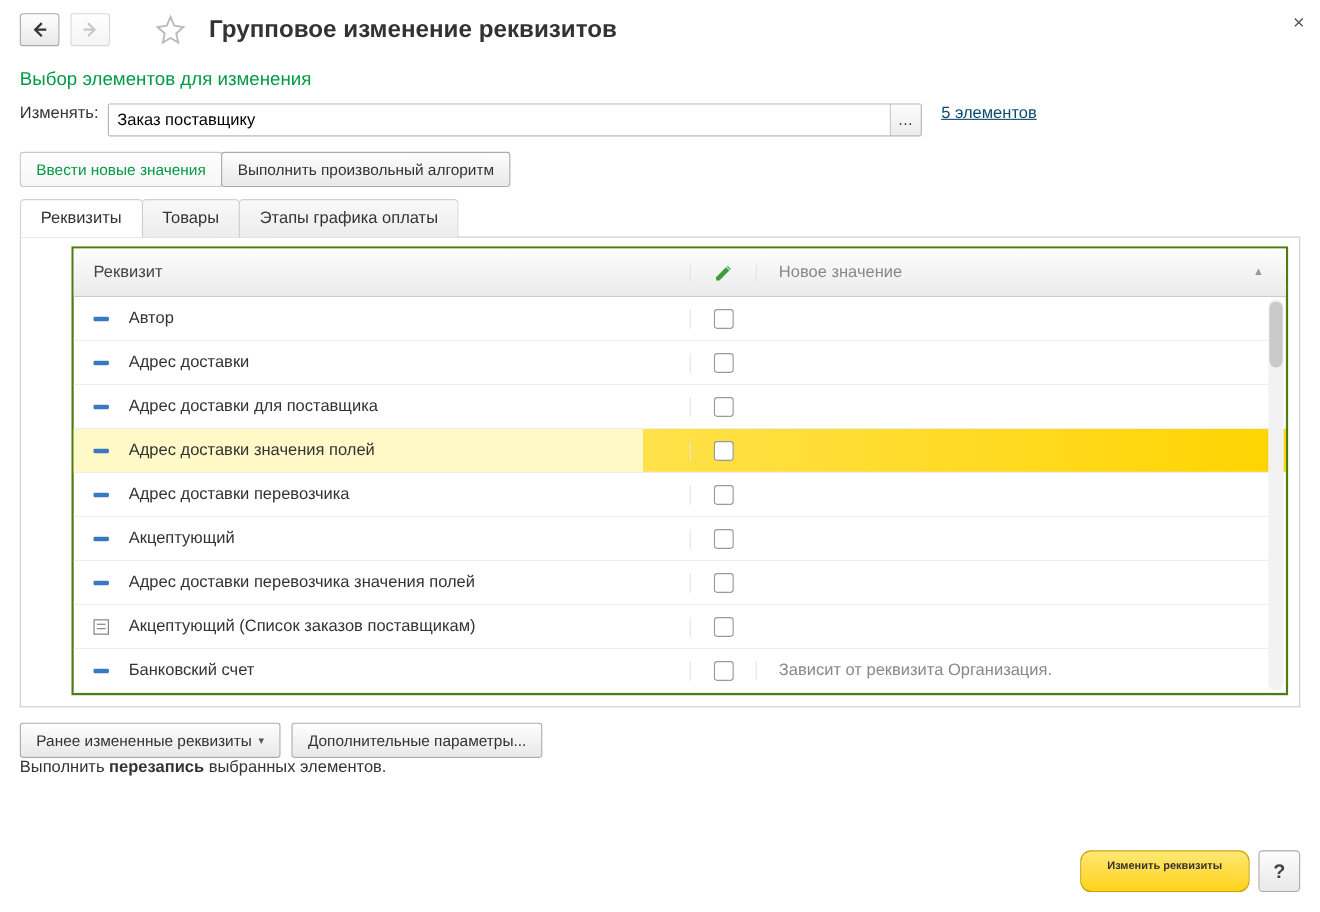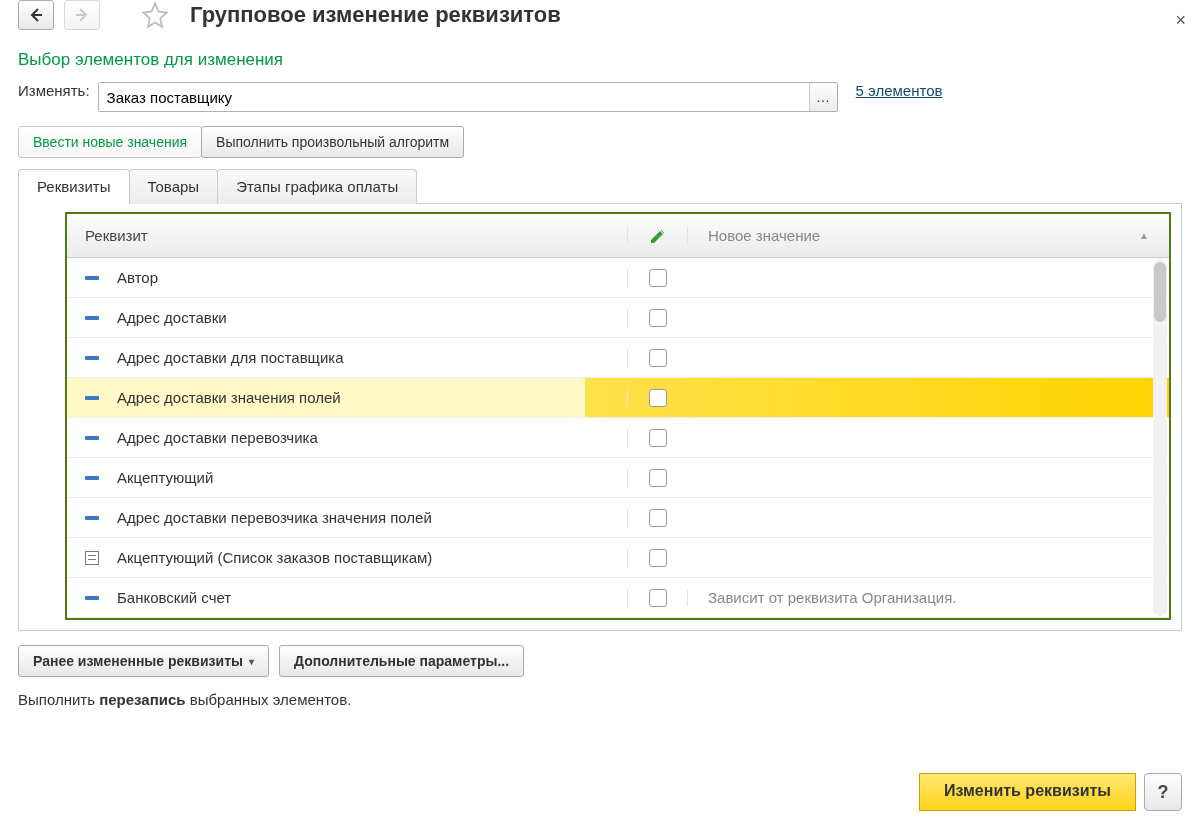--- a/index.html
+++ b/index.html
@@ -8,21 +8,21 @@
     padding: 0;
     font-family: Arial, sans-serif;
     font-size: 14px;
     color: #333;
     background: #fff;
   }
   .window {
     width: 1200px;
     height: 829px;
     position: relative;
-    padding: 0 18px;
+    padding: 12px 18px;
   }
   .titlebar {
     display: flex;
     align-items: center;
     gap: 10px;
     margin-bottom: 20px;
   }
   .nav-btn {
     width: 36px;
     height: 30px;
@@ -189,39 +189,39 @@
     width:18px;height:18px;border:1px solid #999;border-radius:3px;background:#fff;
   }
   .scrollbar{
     position:absolute;right:2px;top:46px;bottom:2px;width:14px;background:#f2f2f2;border-radius:7px;
   }
   .scrollbar .thumb{position:absolute;left:1px;right:1px;top:2px;height:60px;background:#c9c9c9;border-radius:6px;}
   .scrollbar .arrow{position:absolute;left:0;right:0;height:14px;display:flex;align-items:center;justify-content:center;color:#777;font-size:10px;}
   .scrollbar .arrow.up{top:-1px;}
 
   .bottom-buttons{
-    display:flex;gap:10px;margin-top:14px;font-weight:bold;
-  }
-  .footer-text{margin-top:14px;font-size:15px;}
+    display:flex;gap:10px;margin-top:14px;
+  }
+  .footer-text{font-size:15px;}
   .footer-text b{font-weight:bold;}
 
   .action-bar{
     position:absolute;
     right:18px;
     bottom:18px;
     display:flex;gap:8px;align-items:center;
   }
   .btn-yellow{
     background:linear-gradient(#ffe873,#ffd21a);
     border:1px solid #caa200;
     font-weight:bold;
     padding:8px 24px;
     height:38px;
-    font-size:16px;
-    border-radius:0;
+    font-size:10px;
+    border-radius:10px;
   }
   .btn-help{
     width:38px;height:38px;
     border:1px solid #aaa;border-radius:4px;
     background:linear-gradient(#fdfdfd,#e8e8e8);
     display:flex;align-items:center;justify-content:center;
     font-size:18px;font-weight:bold;color:#444;
   }
   .sort-arrow{font-size:10px;color:#999;margin-left:auto;margin-right:20px;}
 </style>

